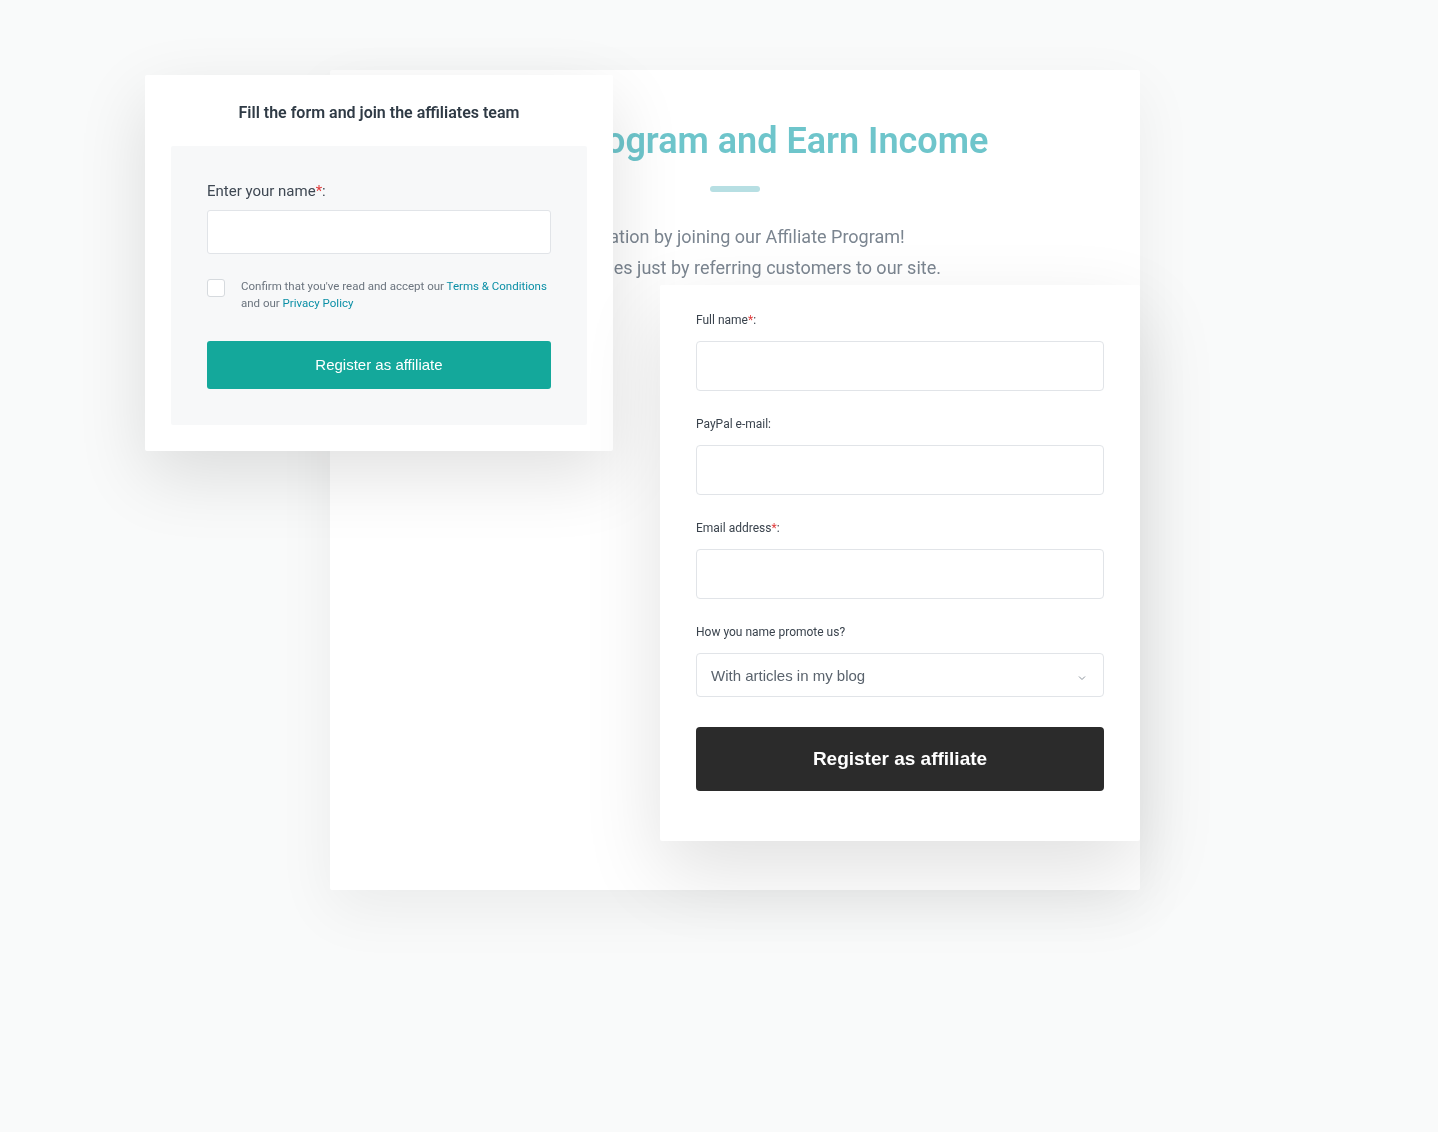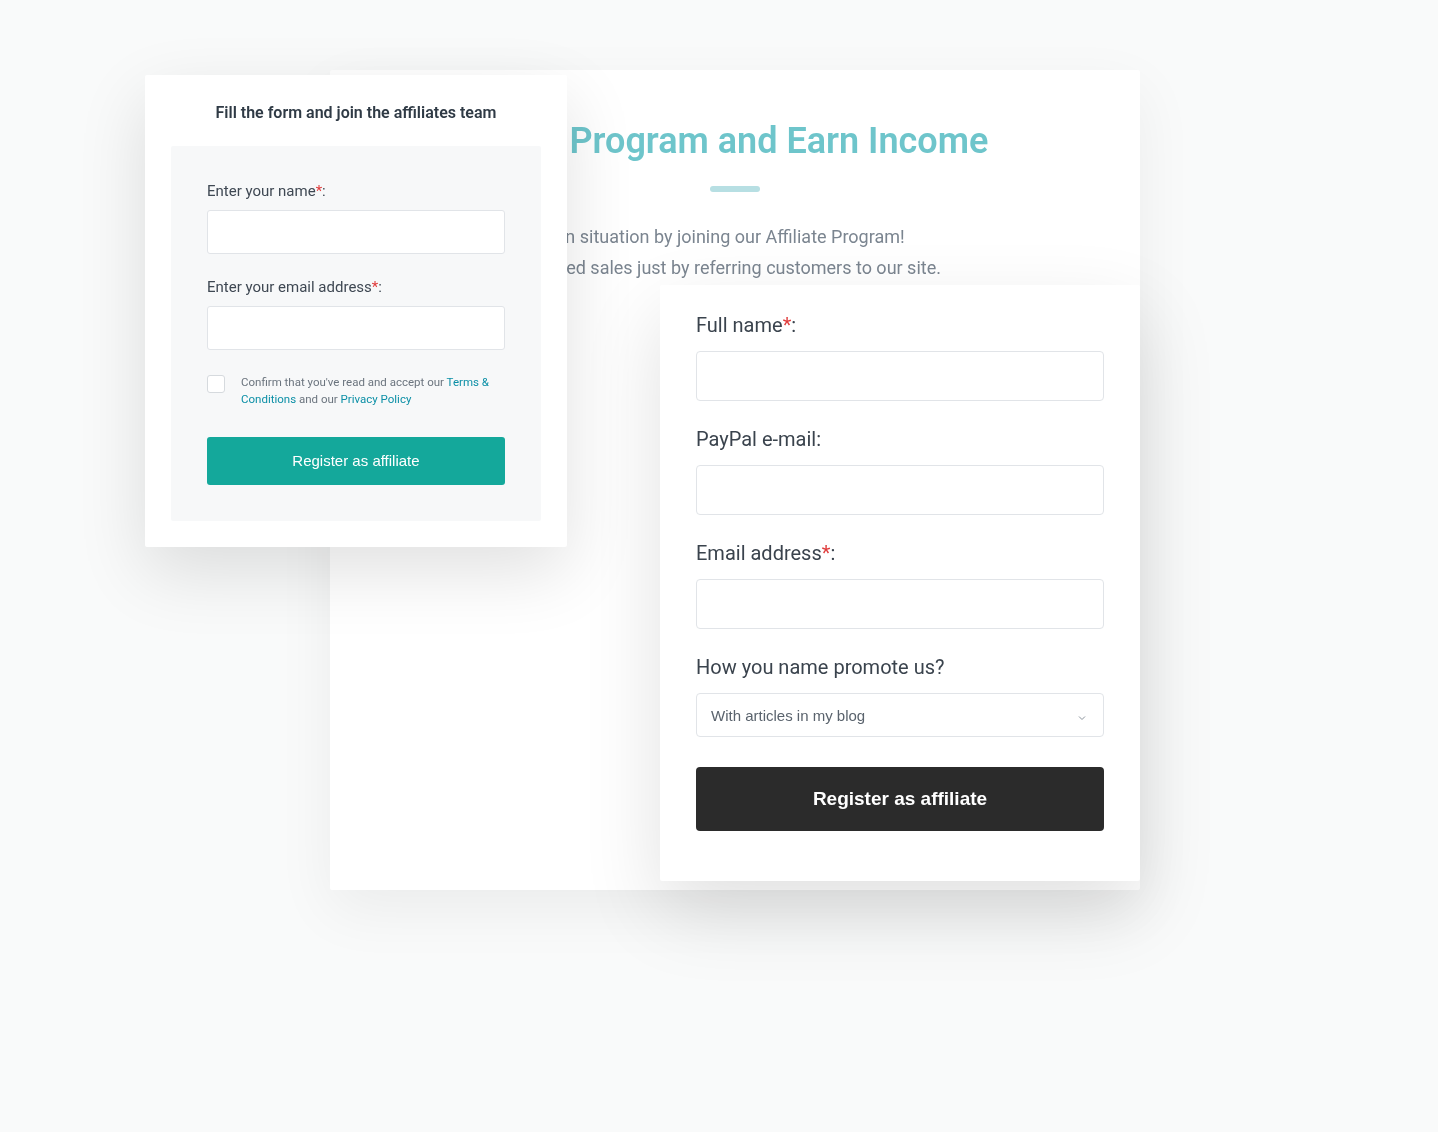--- a/index.html
+++ b/index.html
@@ -50,21 +50,21 @@
   font-weight: 600;
   text-align: center;
   margin-top: 26px;
 }
 
 
 .card-left {
   position: absolute;
   left: 145px;
   top: 75px;
-  width: 422px;
+  width: 468px;
   background: #ffffff;
   box-shadow: 0 25px 70px rgba(0,0,0,0.12);
   border-radius: 2px;
 }
 .card-left-title {
   font-size: 16px;
   font-weight: 600;
   color: #2f3a45;
   text-align: center;
   padding: 28px 20px 24px;
@@ -149,21 +149,21 @@
   left: 660px;
   top: 285px;
   width: 480px;
   background: #ffffff;
   box-shadow: 0 30px 80px rgba(0,0,0,0.12);
   border-radius: 2px;
   padding: 28px 36px 50px;
 }
 .rf-group { margin-bottom: 26px; }
 .rf-label {
-  font-size: 20px;
+  font-size: 12px;
   color: #3a434d;
   margin-bottom: 14px;
   display: block;
 }
 .rf-input {
   width: 100%;
   height: 50px;
   border: 1px solid #e1e4e8;
   border-radius: 4px;
   background: #ffffff;
@@ -219,24 +219,20 @@
 
 <div class="card-left">
   <div class="card-left-title">Fill the form and join the affiliates team</div>
   <div class="card-left-formwrap">
 
     <div class="lf-group">
       <label class="lf-label"><span>Enter your name</span><span class="req">*</span>:</label>
       <input class="lf-input" type="text" style="">
     </div>
 
-    <div class="lf-group">
-      <label class="lf-label"><span>Enter your email address</span><span class="req">*</span>:</label>
-      <input class="lf-input" type="email" style="">
-    </div>
 
 
 
 
     <div class="consent-row">
       <div class="consent-box"></div>
       <div class="consent-text">
         <span>Confirm that you've read and accept our </span><a href="#" class="consent-link">Terms &amp; Conditions</a><span> and our </span><a href="#" class="consent-link">Privacy Policy</a>
       </div>
     </div>

